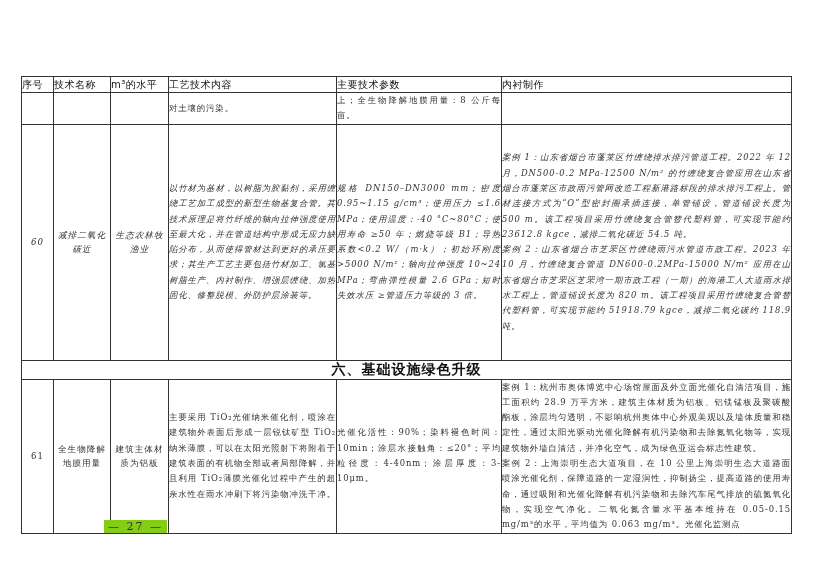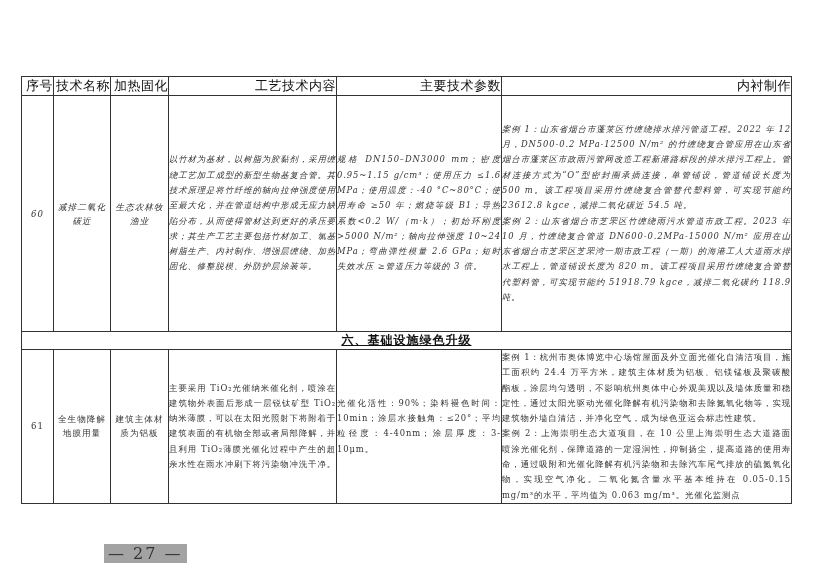--- a/index.html
+++ b/index.html
@@ -3,61 +3,69 @@
 <meta charset="utf-8">
 <style>
   html, body { margin: 0; padding: 0; background: #ffffff; }
   body { width: 818px; height: 578px; position: relative; overflow: hidden;
          font-family: "DejaVu Serif", "Liberation Serif", serif; color: #222; }
   .page { position: absolute; left: 0; top: 0; width: 818px; height: 578px; }
   table.tech { position: absolute; left: 21px; top: 76px; width: 771px;
                border-collapse: collapse; table-layout: fixed; }
   table.tech td, table.tech th { border: 1px solid #333; padding: 0; vertical-align: middle; }
   table.tech th { font-family: "DejaVu Sans", "Liberation Sans", sans-serif; font-weight: normal;
-                  font-size: 13px; height: 15px; text-align: right; color: #111; letter-spacing: 0.5px; }
+                  font-size: 10px; height: 15px; text-align: left; color: #111; letter-spacing: 0.5px; }
   table.tech thead tr { border-bottom: 1.5px solid #333; }
   .c-no { width: 32px; } .c-name { width: 57px; } .c-ind { width: 58px; }
   .c-proc { width: 168px; } .c-param { width: 165px; } .c-case { width: auto; }
   .cell { font-size: 8.4px; line-height: 15.3px; text-align: justify; letter-spacing: 0.9px; color: #333; }
   .cell-center { text-align: center; font-size: 8.6px; line-height: 14px; letter-spacing: 1px; color: #333; }
   td.txt { padding: 2px 5px 2px 5px; }
   td.top { vertical-align: top; }
   .cont-row td { height: 24px; vertical-align: top; }
   .row60 td { height: 235px; font-style: italic; }
   .sect-row td { height: 15px; text-align: center; font-family: "DejaVu Sans", "Liberation Sans", sans-serif;
-                 font-weight: bold; font-size: 12px; letter-spacing: 1px; color: #111; text-decoration: underline; }
+                 font-weight: bold; font-size: 14px; letter-spacing: 1px; color: #111; }
   .row61 td { height: 145px; border-bottom: 1.5px solid #222; }
   .para { display: block; }
-  .footer { position: absolute; left: 104px; top: 544px; font-family: "DejaVu Serif", "Liberation Serif", serif;
-            font-size: 16px; color: #333; background: #a3a3a3; padding: 0 4px; letter-spacing: 2px; }
+  .footer { position: absolute; left: 104px; top: 520px; font-family: "DejaVu Serif", "Liberation Serif", serif;
+            font-size: 11px; color: #333; background: #84cc16; padding: 0 4px; letter-spacing: 2px; }
 </style>
 </head>
 <body>
 
 <div class="page">
   <table class="tech">
     <colgroup>
       <col class="c-no">
         <col class="c-name">
         <col class="c-ind">
         <col class="c-proc">
         <col class="c-param">
         <col class="c-case">
     </colgroup>
     <thead>
       <tr>
         <th>序号</th>
         <th>技术名称</th>
-        <th>加热固化</th>
+        <th>m³的水平</th>
         <th>工艺技术内容</th>
         <th>主要技术参数</th>
         <th>内衬制作</th>
       </tr>
     </thead>
     <tbody>
+      <tr class="cont-row">
+        <td></td>
+        <td></td>
+        <td></td>
+        <td class="txt cell">对土壤的污染。</td>
+        <td class="txt cell">上；全生物降解地膜用量：8 公斤每亩。</td>
+        <td></td>
+      </tr>
 
       <tr class="row60">
         <td class="cell-center">60</td>
         <td class="cell-center txt">减排二氧化碳近</td>
         <td class="cell-center txt">生态农林牧渔业</td>
         <td class="txt cell">以竹材为基材，以树脂为胶黏剂，采用缠绕工艺加工成型的新型生物基复合管。其技术原理是将竹纤维的轴向拉伸强度使用至最大化，并在管道结构中形成无应力缺陷分布，从而使得管材达到更好的承压要求；其生产工艺主要包括竹材加工、氯基树脂生产、内衬制作、增强层缠绕、加热固化、修整脱模、外防护层涂装等。</td>
         <td class="txt cell">规格 DN150–DN3000 mm；密度 0.95~1.15 g/cm³；使用压力 ≤1.6 MPa；使用温度：-40 °C~80°C；使用寿命 ≥50 年；燃烧等级 B1；导热系数&lt;0.2 W/（m·k）；初始环刚度 &gt;5000 N/m²；轴向拉伸强度 10~24 MPa；弯曲弹性模量 2.6 GPa；短时失效水压 ≥管道压力等级的 3 倍。</td>
         <td class="txt cell top">
           <span class="para">案例 1：山东省烟台市蓬莱区竹缠绕排水排污管道工程。2022 年 12 月，DN500-0.2 MPa-12500 N/m² 的竹缠绕复合管应用在山东省烟台市蓬莱区市政雨污管网改造工程新港路标段的排水排污工程上。管材连接方式为“O”型密封圈承插连接，单管铺设，管道铺设长度为 500 m。该工程项目采用竹缠绕复合管替代塑料管，可实现节能约 23612.8 kgce，减排二氧化碳近 54.5 吨。</span>
           <span class="para">案例 2：山东省烟台市芝罘区竹缠绕雨污水管道市政工程。2023 年 10 月，竹缠绕复合管道 DN600-0.2MPa-15000 N/m² 应用在山东省烟台市芝罘区芝罘湾一期市政工程（一期）的海港工人大道雨水排水工程上，管道铺设长度为 820 m。该工程项目采用竹缠绕复合管替代塑料管，可实现节能约 51918.79 kgce，减排二氧化碳约 118.9 吨。</span>
@@ -68,21 +76,21 @@
         <td colspan="6">六、基础设施绿色升级</td>
       </tr>
 
       <tr class="row61">
         <td class="cell-center">61</td>
         <td class="cell-center txt">全生物降解地膜用量</td>
         <td class="cell-center txt">建筑主体材质为铝板</td>
         <td class="txt cell">主要采用 TiO₂光催纳米催化剂，喷涂在建筑物外表面后形成一层锐钛矿型 TiO₂纳米薄膜，可以在太阳光照射下将附着于建筑表面的有机物全部或者局部降解，并且利用 TiO₂薄膜光催化过程中产生的超亲水性在雨水冲刷下将污染物冲洗干净。</td>
         <td class="txt cell">光催化活性：90%；染料褪色时间：10min；涂层水接触角：≤20°；平均粒径度：4-40nm；涂层厚度：3-10μm。</td>
         <td class="txt cell top">
-          <span class="para">案例 1：杭州市奥体博览中心场馆屋面及外立面光催化自清洁项目，施工面积约 24.4 万平方米，建筑主体材质为铝板、铝镁锰板及聚碳酸酯板，涂层均匀透明，不影响杭州奥体中心外观美观以及墙体质量和稳定性，通过太阳光驱动光催化降解有机污染物和去除氮氧化物等，实现建筑物外墙自清洁，并净化空气，成为绿色亚运会标志性建筑。</span>
+          <span class="para">案例 1：杭州市奥体博览中心场馆屋面及外立面光催化自清洁项目，施工面积约 28.9 万平方米，建筑主体材质为铝板、铝镁锰板及聚碳酸酯板，涂层均匀透明，不影响杭州奥体中心外观美观以及墙体质量和稳定性，通过太阳光驱动光催化降解有机污染物和去除氮氧化物等，实现建筑物外墙自清洁，并净化空气，成为绿色亚运会标志性建筑。</span>
           <span class="para">案例 2：上海崇明生态大道项目，在 10 公里上海崇明生态大道路面喷涂光催化剂，保障道路的一定湿润性，抑制扬尘，提高道路的使用寿命，通过吸附和光催化降解有机污染物和去除汽车尾气排放的硫氮氧化物，实现空气净化。二氧化氮含量水平基本维持在 0.05-0.15 mg/m³的水平，平均值为 0.063 mg/m³。光催化监测点</span>
         </td>
       </tr>
     </tbody>
   </table>
 
   <div class="footer">— 27 —</div>
 </div>
 
 </body></html>

